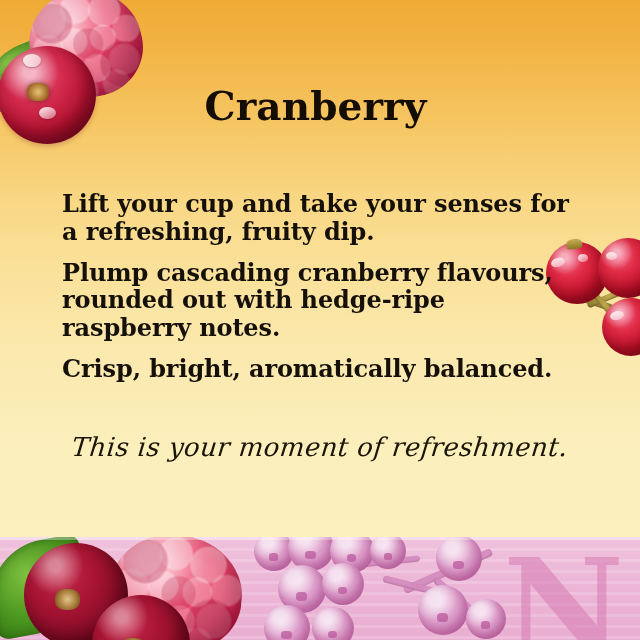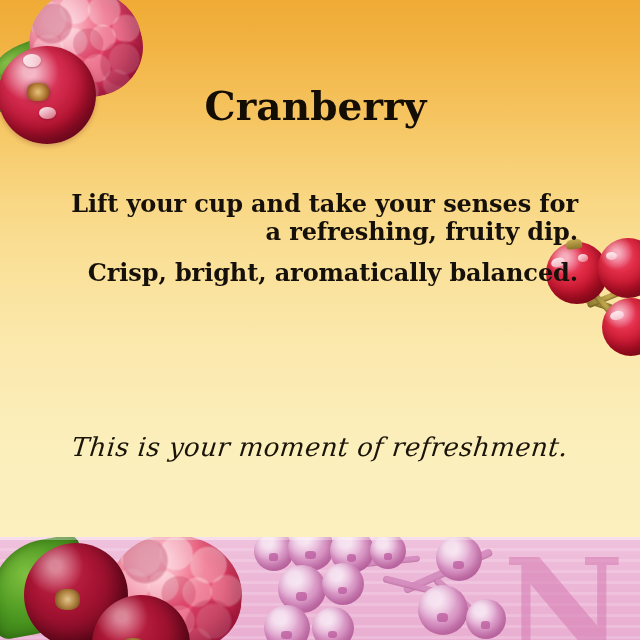--- a/index.html
+++ b/index.html
@@ -124,21 +124,21 @@
   .rb3 .d1{left:14%;top:22%;width:24%;height:15%;transform:rotate(-14deg);}
 
   
   .title{
     position:absolute;left:0;right:9px;top:58px;text-align:center;
     font-family:"DejaVu Serif",serif;font-weight:700;
     font-size:39px;line-height:1.14;color:#140D04;letter-spacing:.1px;
   }
   .title .l2{display:block;}
 
-  .body-block{position:absolute;left:0;right:0;top:190px;text-align:right;}
+  .body-block{position:absolute;left:0;right:0;top:190px;text-align:left;}
   .para{
     font-family:"DejaVu Serif",serif;font-weight:700;
     font-size:24px;line-height:1.16;color:#16100A;
     margin:0 0 13px 0;padding:0 62px;letter-spacing:-.1px;
   }
   .para.p3{margin-bottom:12px;}
 
   .script{
     position:absolute;left:0;right:0;top:432px;text-align:center;
     font-family:"DejaVu Serif",serif;font-style:italic;font-weight:400;
@@ -244,20 +244,21 @@
       <div class="dew d1"></div>
     </div>
   </div>
 
   <h1 class="title">
     <span>Cranberry</span>
   </h1>
 
   <div class="body-block">
     <p class="para p1">Lift your cup and take your senses for a refreshing, fruity dip.</p>
+    <p class="para p2">Plump cascading cranberry flavours, rounded out with hedge-ripe raspberry notes.</p>
     <p class="para p3">Crisp, bright, aromatically balanced.</p>
   </div>
 
   <div class="script">This is your moment of refreshment.</div>
 
   <div class="band">
     <div class="stripes"></div>
     <div class="ghost-letter">N</div>
 
     <div class="currants">

